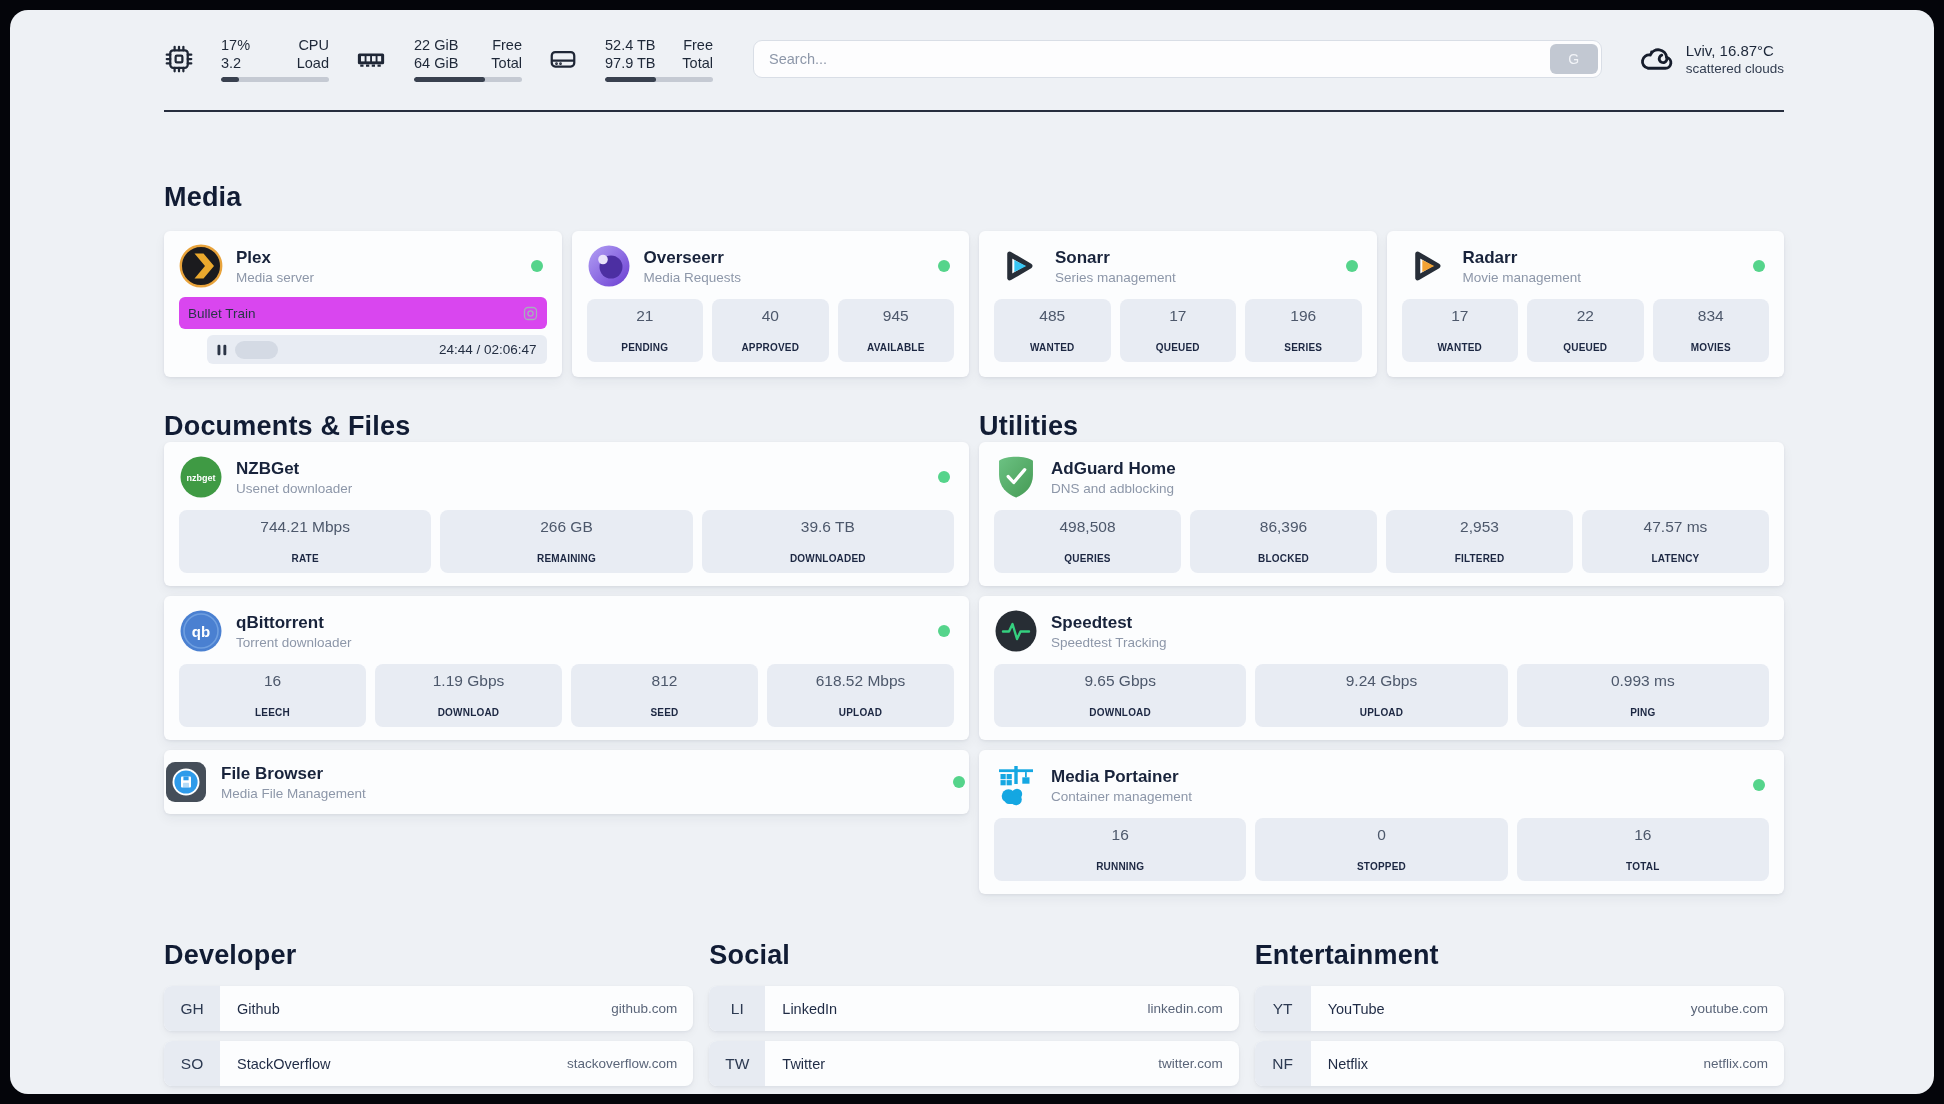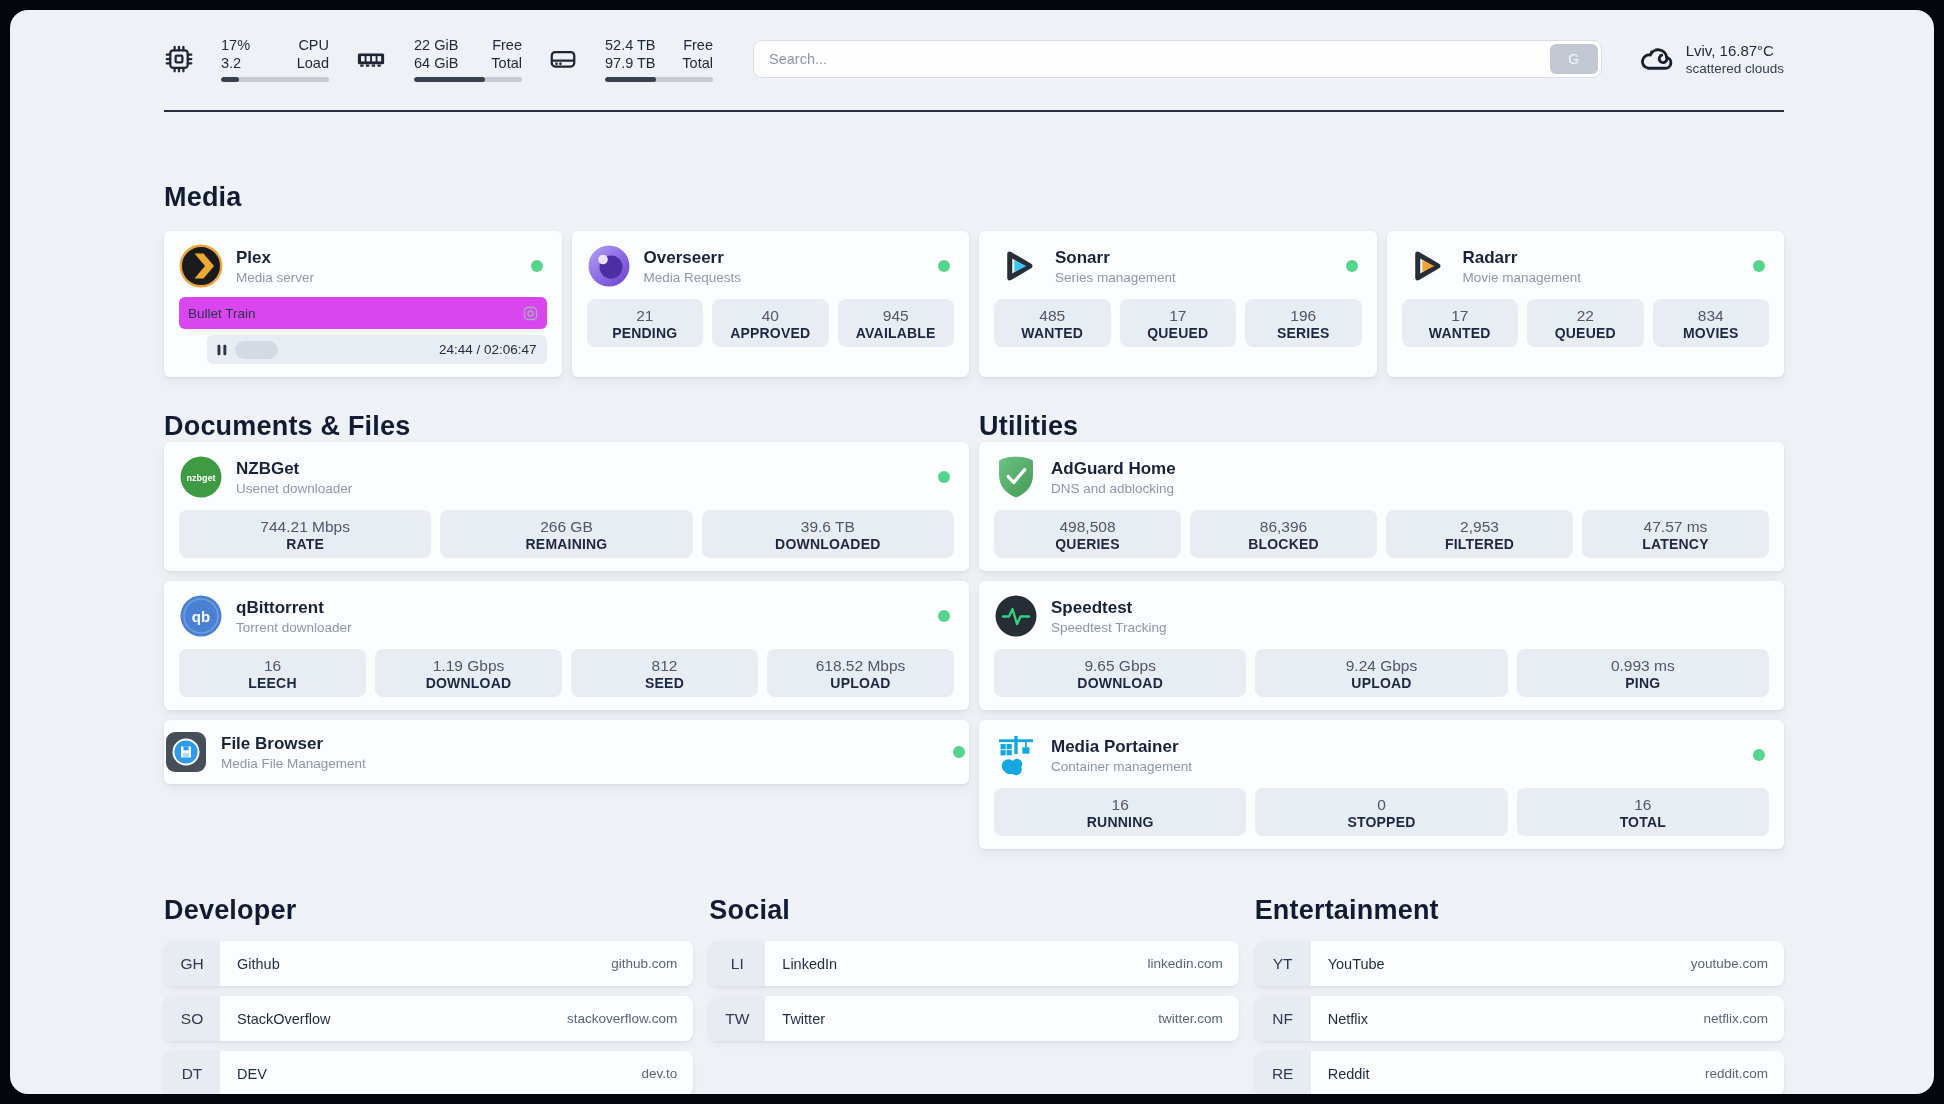--- a/index.html
+++ b/index.html
@@ -42,21 +42,21 @@
     box-shadow:0 1px 3px rgba(25,35,60,.07), 0 5px 12px rgba(25,35,60,.05); }
   .app-head { display:flex; align-items:center; gap:13px; }
   .app-meta { flex:1; }
   .app-name { font-size:17px; font-weight:600; color:#18233b; line-height:21px; }
   .app-sub { font-size:13.5px; color:#8d97a9; line-height:17px; margin-top:1px; }
   .dot { width:12px; height:12px; border-radius:50%; background:#55d48b; margin-right:4px; flex:0 0 auto; }
 
   .stats { display:flex; gap:9px; margin-top:11px; }
   .stat { flex:1; background:#e8ecf3; border-radius:8px; text-align:center; padding:7px 4px 6px; }
   .stat-value { font-size:15.5px; color:#4d586b; line-height:19px; }
-  .stat-label { font-size:14px; font-weight:700; color:#1c2742; line-height:16px; margin-top:0; letter-spacing:.2px; }
+  .stat-label { font-size:10px; font-weight:700; color:#1c2742; line-height:16px; margin-top:15px; letter-spacing:.2px; }
 
   
   .player-row { background:#d946ef; border-radius:6px; height:27px; display:flex; align-items:center;
     padding:16px 9px; margin-top:9px; }
   .player-title { flex:1; font-size:13.5px; color:#2a3448; }
   .player-progress { background:#e8ecf3; border-radius:6px; height:29px; display:flex; align-items:center;
     padding:0 10px 0 8px; margin-top:6px;margin-left:28px; }
   .pp-track { flex:1; height:18px; margin-left:6px; position:relative; }
   .pp-fill { position:absolute; left:0; top:0; height:18px; background:#d4dae4; border-radius:9px; }
   .pp-time { font-size:13.5px; color:#232e42; margin-left:10px; }

